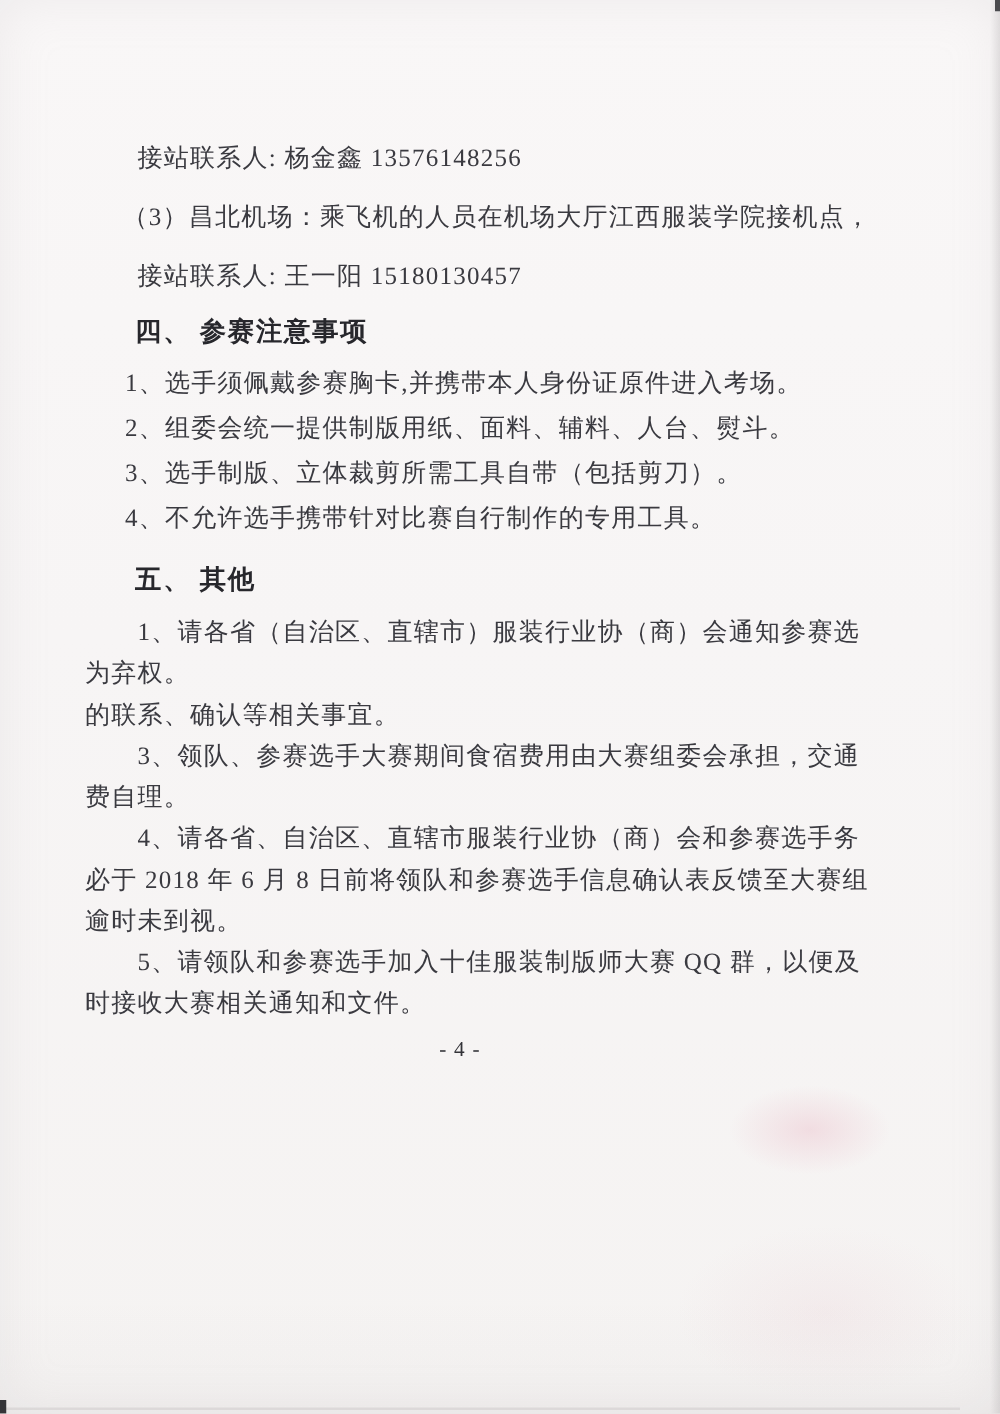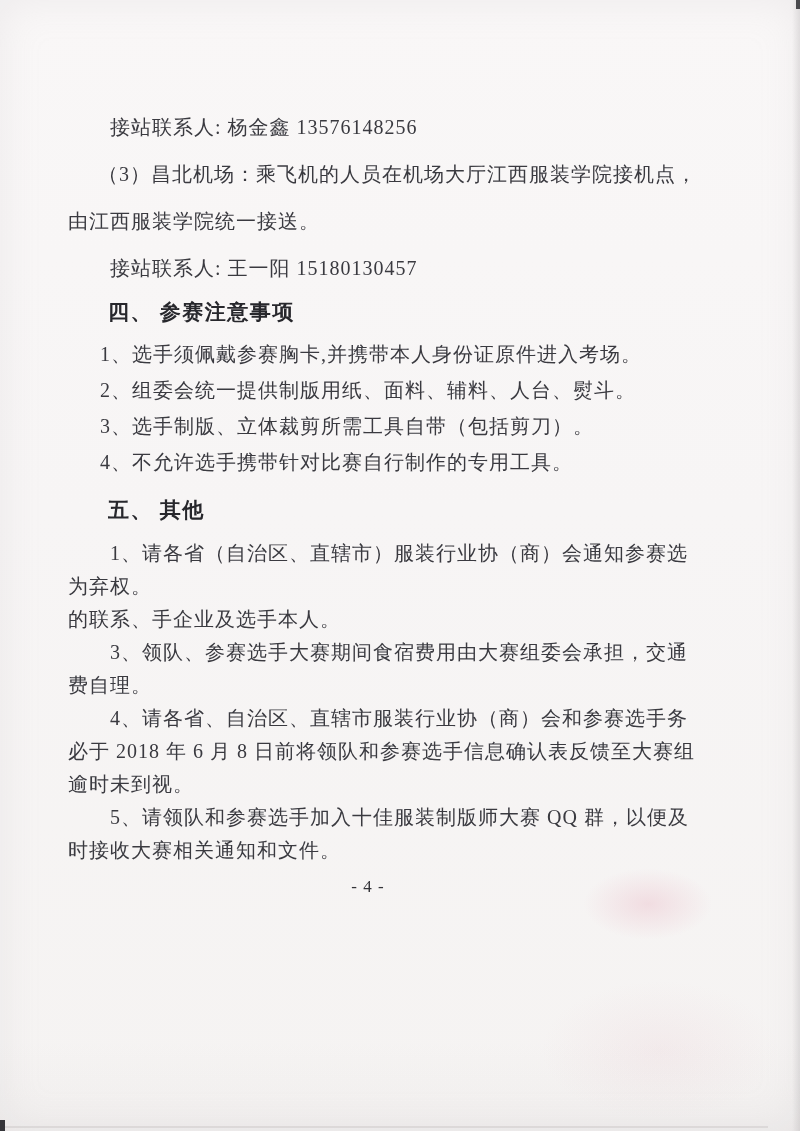--- a/index.html
+++ b/index.html
@@ -110,36 +110,35 @@
   }
 </style>
 </head>
 <body>
 
 <div class="page">
   <div class="content">
 
     <p class="ln sp-wide ind2">接站联系人: 杨金鑫 13576148256</p>
     <p class="ln sp-wide ind15">（3）昌北机场：乘飞机的人员在机场大厅江西服装学院接机点，</p>
-    <p class="ln sp-wide">由江西服装学院统一接送。</p>
     <p class="ln sp-wide ind2">接站联系人: 王一阳 15180130457</p>
 
     <h3 class="hd hd-ind">四、 参赛注意事项</h3>
     <div class="s4-items">
       <p class="ln ind-item">1、选手须佩戴参赛胸卡,并携带本人身份证原件进入考场。</p>
       <p class="ln ind-item">2、组委会统一提供制版用纸、面料、辅料、人台、熨斗。</p>
       <p class="ln ind-item">3、选手制版、立体裁剪所需工具自带（包括剪刀）。</p>
       <p class="ln ind-item">4、不允许选手携带针对比赛自行制作的专用工具。</p>
     </div>
 
     <h3 class="hd s5 hd-ind">五、 其他</h3>
     <div class="s5-lines">
       <p class="ln ind2">1、请各省（自治区、直辖市）服装行业协（商）会通知参赛选</p>
       <p class="ln">为弃权。</p>
-      <p class="ln">的联系、手企业及选手本人。</p>
+      <p class="ln">的联系、确认等相关事宜。</p>
       <p class="ln ind2">3、领队、参赛选手大赛期间食宿费用由大赛组委会承担，交通</p>
       <p class="ln">费自理。</p>
       <p class="ln ind2">4、请各省、自治区、直辖市服装行业协（商）会和参赛选手务</p>
       <p class="ln">必于 2018 年 6 月 8 日前将领队和参赛选手信息确认表反馈至大赛组</p>
       <p class="ln">逾时未到视。</p>
       <p class="ln ind2">5、请领队和参赛选手加入十佳服装制版师大赛 QQ 群，以便及</p>
       <p class="ln">时接收大赛相关通知和文件。</p>
     </div>
 
 

